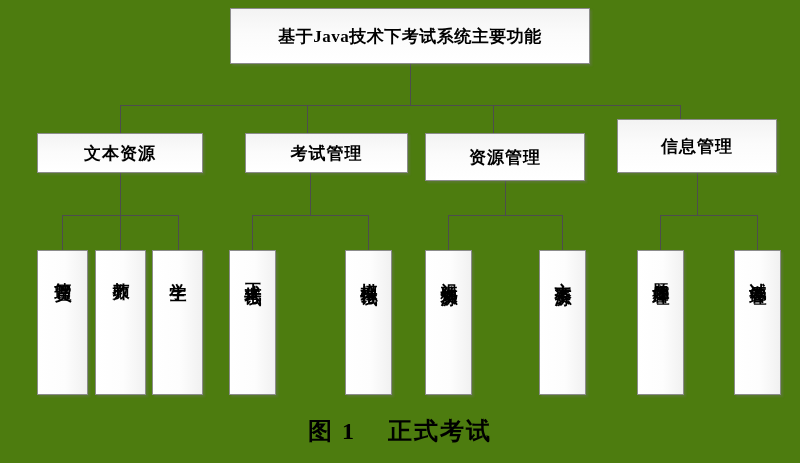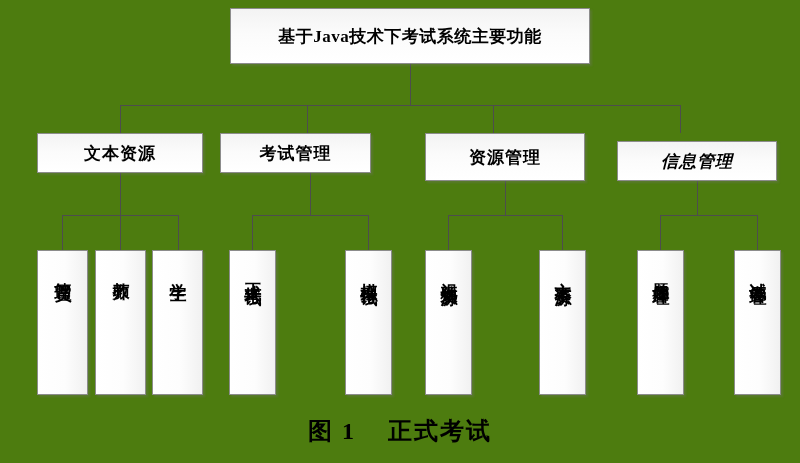--- a/index.html
+++ b/index.html
@@ -103,29 +103,29 @@
 
   <div class="conn v" style="left:120px; top:105px; height:28px;"></div>
   <div class="conn v" style="left:307px; top:105px; height:28px;"></div>
   <div class="conn v" style="left:493px; top:105px; height:28px;"></div>
   <div class="conn v" style="left:680px; top:105px; height:28px;"></div>
 
   <div class="node branch" style="left:37px; top:133px; width:166px; height:40px;">
     <span>文本资源</span>
   </div>
 
-  <div class="node branch" style="left:220px; top:133px; width:151px; height:40px;">
+  <div class="node branch" style="left:245px; top:133px; width:163px; height:40px;">
     <span>考试管理</span>
   </div>
 
   <div class="node branch" style="left:425px; top:133px; width:160px; height:48px;">
     <span>资源管理</span>
   </div>
 
-  <div class="node branch" style="left:617px; top:141px; width:160px; height:40px;font-style:italic;">
+  <div class="node branch" style="left:617px; top:119px; width:160px; height:54px;">
     <span>信息管理</span>
   </div>
 
   <div class="conn v" style="left:120px; top:173px; height:42px;"></div>
   <div class="conn h" style="left:62px; top:215px; width:116px;"></div>
   <div class="conn v" style="left:62px; top:215px; height:35px;"></div>
   <div class="conn v" style="left:120px; top:215px; height:35px;"></div>
   <div class="conn v" style="left:178px; top:215px; height:35px;"></div>
 
   <div class="node leaf" style="left:37px; top:250px; width:51px; height:145px;">

